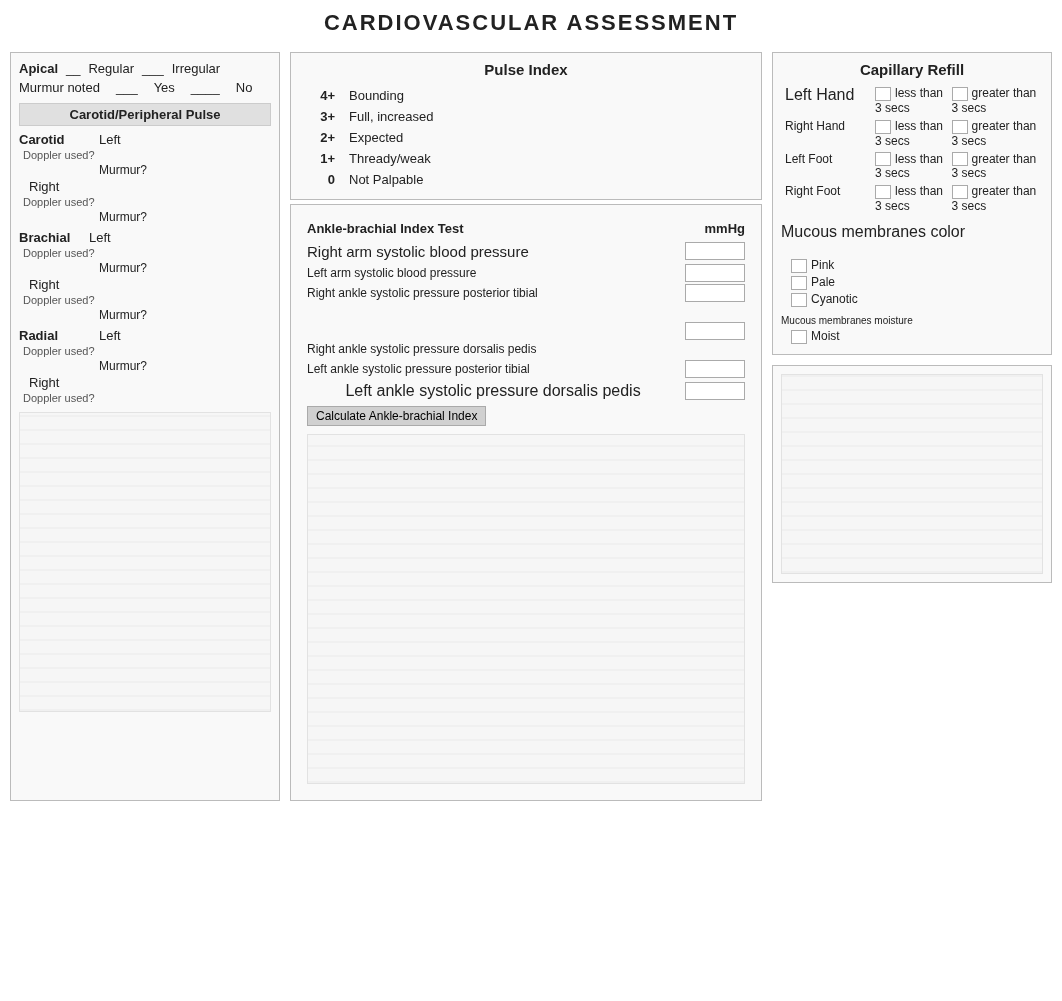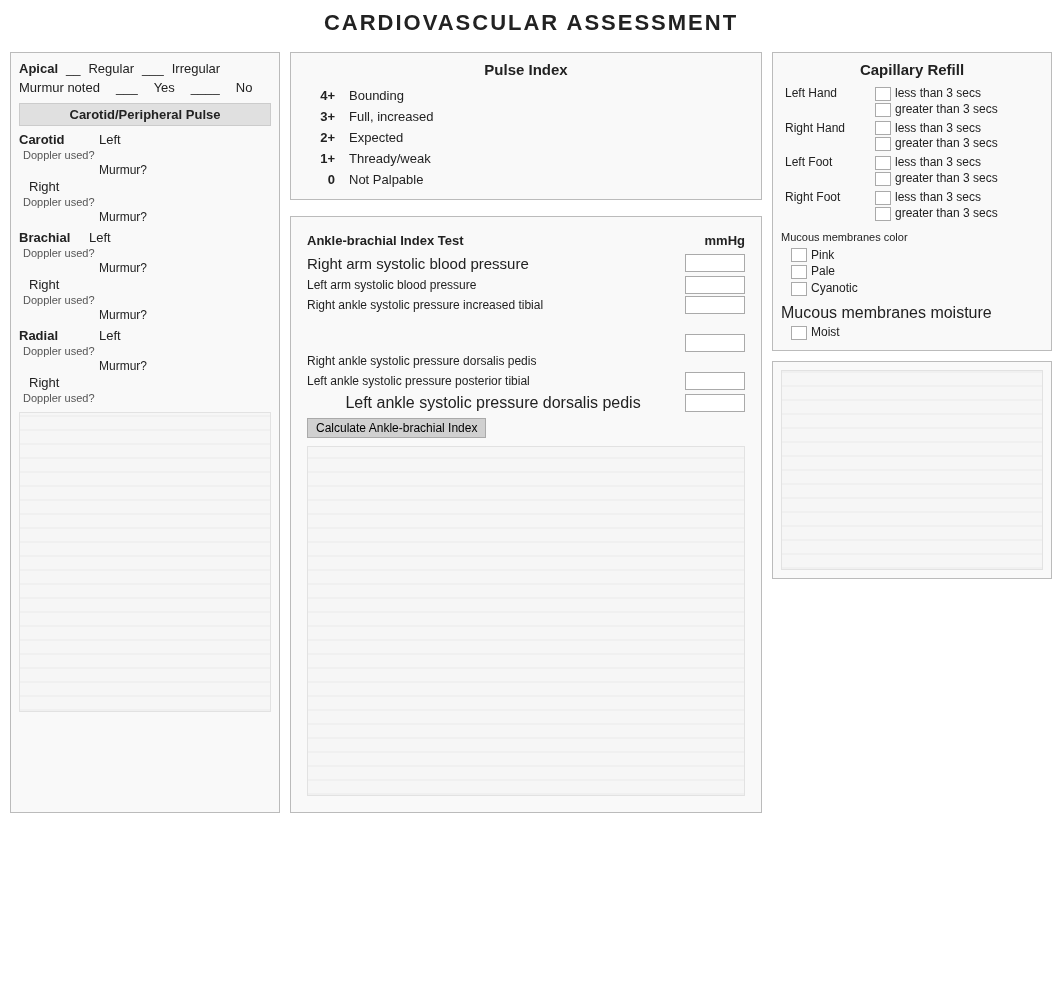--- a/index.html
+++ b/index.html
@@ -44,21 +44,21 @@
       padding: 3px;
       margin-bottom: 6px;
       border: 1px solid #ccc;
     }
     .doppler-row { font-size: 11px; color: #555; margin: 2px 0 2px 4px; }
 
     
     .mid-col {
       display: flex;
       flex-direction: column;
-      gap: 16px;
+      gap: 4px;
       border-radius: 29px;
     }
     .pulse-index-box {
       border: 1px solid #bbb;
       padding: 8px;
       background: #f9f9f9;
     }
     .pulse-index-header {
       text-align: center;
       font-weight: bold;
@@ -116,21 +116,21 @@
     }
     .cap-refill-header {
       text-align: center;
       font-weight: bold;
       font-size: 15px;
       margin-bottom: 6px;
     }
     .cap-refill-table { width: 100%; border-collapse: collapse; }
     .cap-refill-table td { padding: 2px 4px; vertical-align: top; }
     .cap-refill-table td:first-child { font-weight: normal; width: 90px; }
-    .refill-options { display: flex; flex-direction: column; gap: 1px; }
+    .refill-options { display: flex; flex-direction: row; gap: 1px; }
     .refill-option { font-size: 12px; }
     .mucous-section { margin-top: 8px; }
     .checkbox-area {
       width: 16px;
       height: 14px;
       border: 1px solid #aaa;
       display: inline-block;
       vertical-align: middle;
       margin-right: 4px;
       background: #fff;
@@ -292,21 +292,21 @@
       <div id="abi-fields">
           <div style="display: flex; align-items: center; margin-bottom: 4px;">
     <span style="flex:1; font-size:15px;">Right arm systolic blood pressure</span>
     <span class="abi-input-box"></span>
   </div>
           <div style="display: flex; align-items: center; margin-bottom: 2px;">
     <span style="flex:1; font-size:12px;">Left arm systolic blood pressure</span>
     <span class="abi-input-box"></span>
   </div>
           <div style="display: flex; align-items: center; margin-bottom: 4px;">
-    <span style="flex:1; font-size:12px;">Right ankle systolic pressure increased tibial</span>
+    <span style="flex:1; font-size:12px;">Right ankle systolic pressure posterior tibial</span>
     <span class="abi-input-box"></span>
   </div>
           <div style="display: flex; align-items: center; margin-bottom: 4px;">
     <span style="flex:1; font-size:12px;margin-top:36px;">Right ankle systolic pressure dorsalis pedis</span>
     <span class="abi-input-box"></span>
   </div>
           <div style="display: flex; align-items: center; margin-bottom: 4px;">
     <span style="flex:1; font-size:12px;">Left ankle systolic pressure posterior tibial</span>
     <span class="abi-input-box"></span>
   </div>
@@ -322,21 +322,21 @@
     </div>
   </div>
 
   <div class="right-col">
 
     <div class="cap-refill-box">
       <div class="cap-refill-header">Capillary Refill</div>
       <table class="cap-refill-table">
         <tbody id="cap-refill-tbody">
             <tr>
-    <td style="font-size:12px; vertical-align:top; padding-top:2px;">Left Hand</td>
+    <td style="font-size:16px; vertical-align:top; padding-top:2px;">Left Hand</td>
     <td>
                 <div class="refill-options">
                   <div class="refill-option">
       <span class="checkbox-area"></span>less than 3 secs
     </div>
                   <div class="refill-option">
       <span class="checkbox-area"></span>greater than 3 secs
     </div>
                 </div>
               </td>
@@ -377,32 +377,32 @@
                   <div class="refill-option">
       <span class="checkbox-area"></span>greater than 3 secs
     </div>
                 </div>
               </td>
   </tr>
           </tbody>
       </table>
 
       <div class="mucous-section">
-        <div style="font-size:11px; margin-bottom:5px;">
+        <div style="font-size:16px; margin-bottom:17px;">
           <span>Mucous membranes color</span>
         </div>
         <div id="mucous-color-options" style="padding-left:10px;">
             <div style="font-size: 12px; margin-bottom: 2px;"><span class="checkbox-area"></span>Pink</div>
             <div style="font-size: 12px; margin-bottom: 2px;"><span class="checkbox-area"></span>Pale</div>
             <div style="font-size: 12px; margin-bottom: 2px;"><span class="checkbox-area"></span>Cyanotic</div>
           </div>
       </div>
 
       <div class="mucous-section">
-        <div style="font-size:16px; margin-bottom:3px;">
+        <div style="font-size:10px; margin-bottom:3px;">
           <span>Mucous membranes moisture</span>
         </div>
         <div id="mucous-moisture-options" style="padding-left:10px;">
             <div style="font-size: 12px; margin-bottom: 2px;"><span class="checkbox-area"></span>Moist</div>
           </div>
       </div>
     </div>
 
     <div class="right-lower-box">
       <div class="blurred-right"></div>

